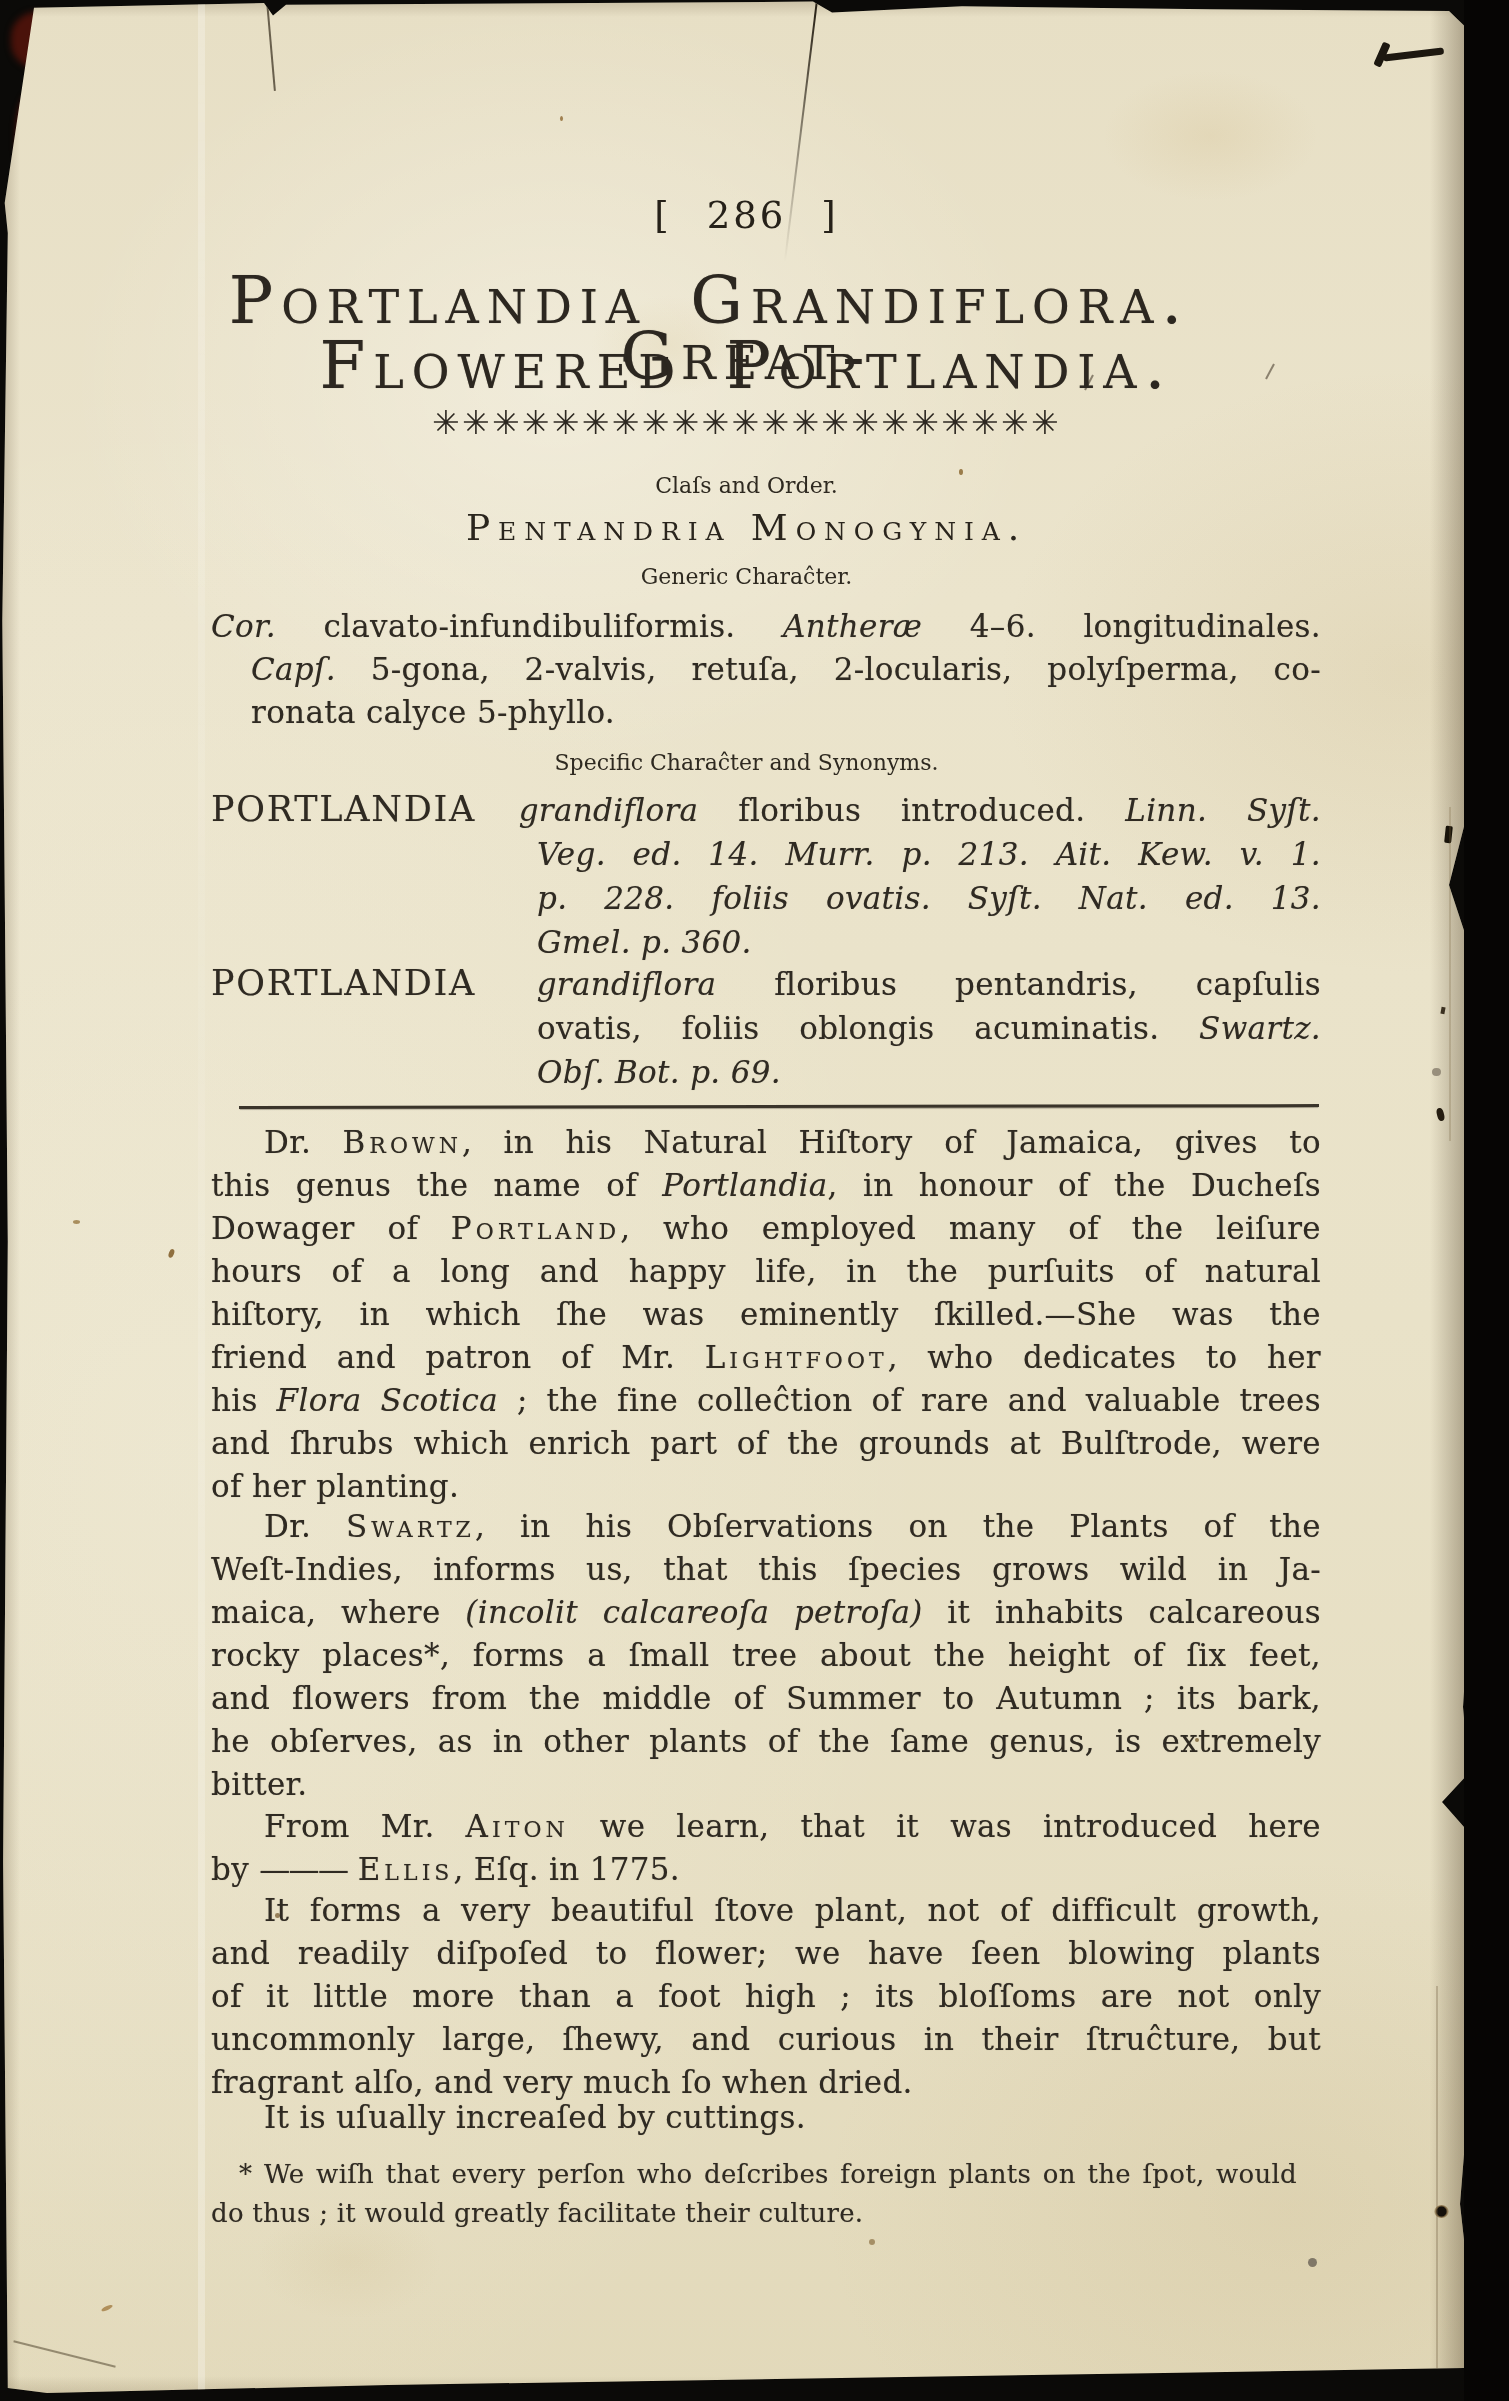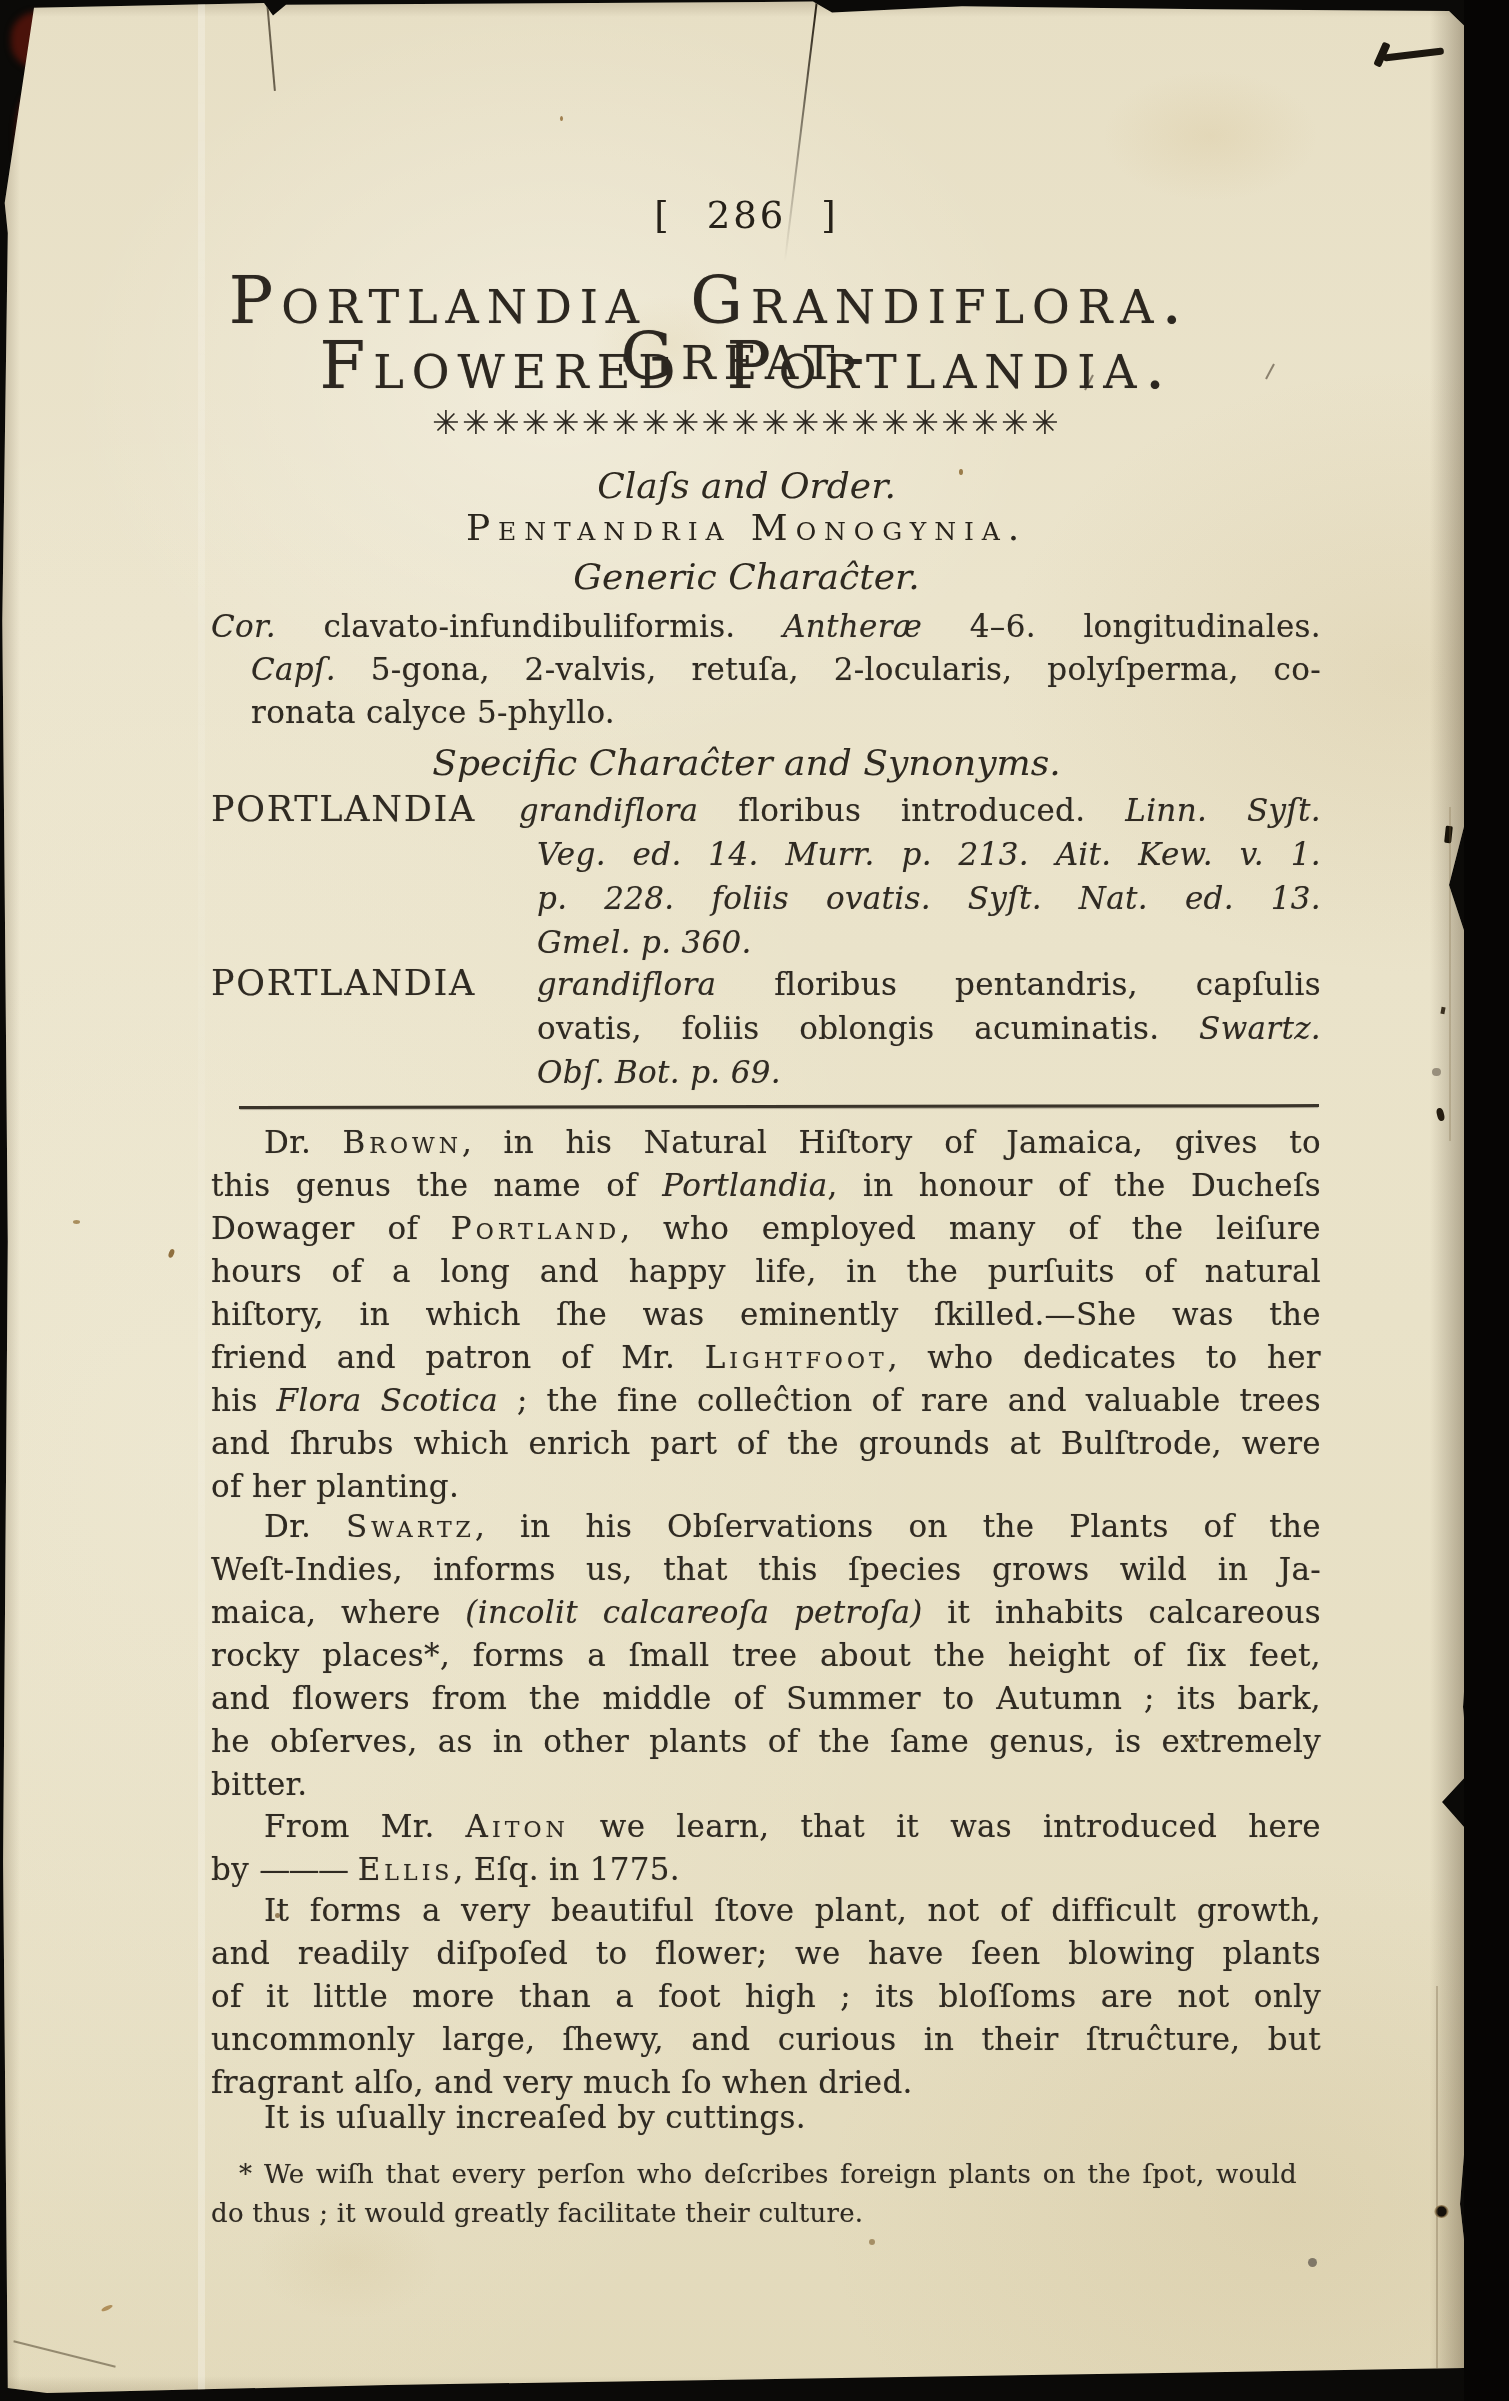--- a/index.html
+++ b/index.html
@@ -41,21 +41,21 @@
   .d{letter-spacing:-.05em;}
   .n{}
 
   #pageno{top:194px;font-size:37px;letter-spacing:.08em;word-spacing:.55em;color:#262119;}
   .title{font-variant:small-caps;font-size:66px;letter-spacing:.12em;word-spacing:.22em;
          color:#2c2720;line-height:56px;text-shadow:0 0 0.8px rgba(44,39,32,.45);}
   #title1{top:273px;}
   #title2{top:338px;}
   #orn{top:403px;font-family:"DejaVu Sans","Liberation Sans",sans-serif;font-size:33px;
        letter-spacing:2.3px;color:#2c2720;}
-  .ihead{font-style:italic;font-size:36px;color:#2e2920;line-height:39px;}
+  .ihead{font-size:22px;color:#2e2920;line-height:39px;}
   #classhead{top:466px;}
   #classval{top:507px;font-variant:small-caps;font-size:36px;letter-spacing:.22em;color:#2a251d;}
   #genhead{top:557px;}
   #spechead{top:743px;}
   #genchar{top:605px;}
   .syn .tline{line-height:44px;}
   #entry1{top:787px;}
   #entry2{top:961px;}
   #rule{position:absolute;left:239px;top:1105px;width:1080px;height:3.1px;background:#3a342a;
         transform:rotate(-.1deg);box-shadow:0 1.6px 0.8px -0.8px rgba(58,52,42,.45);}

